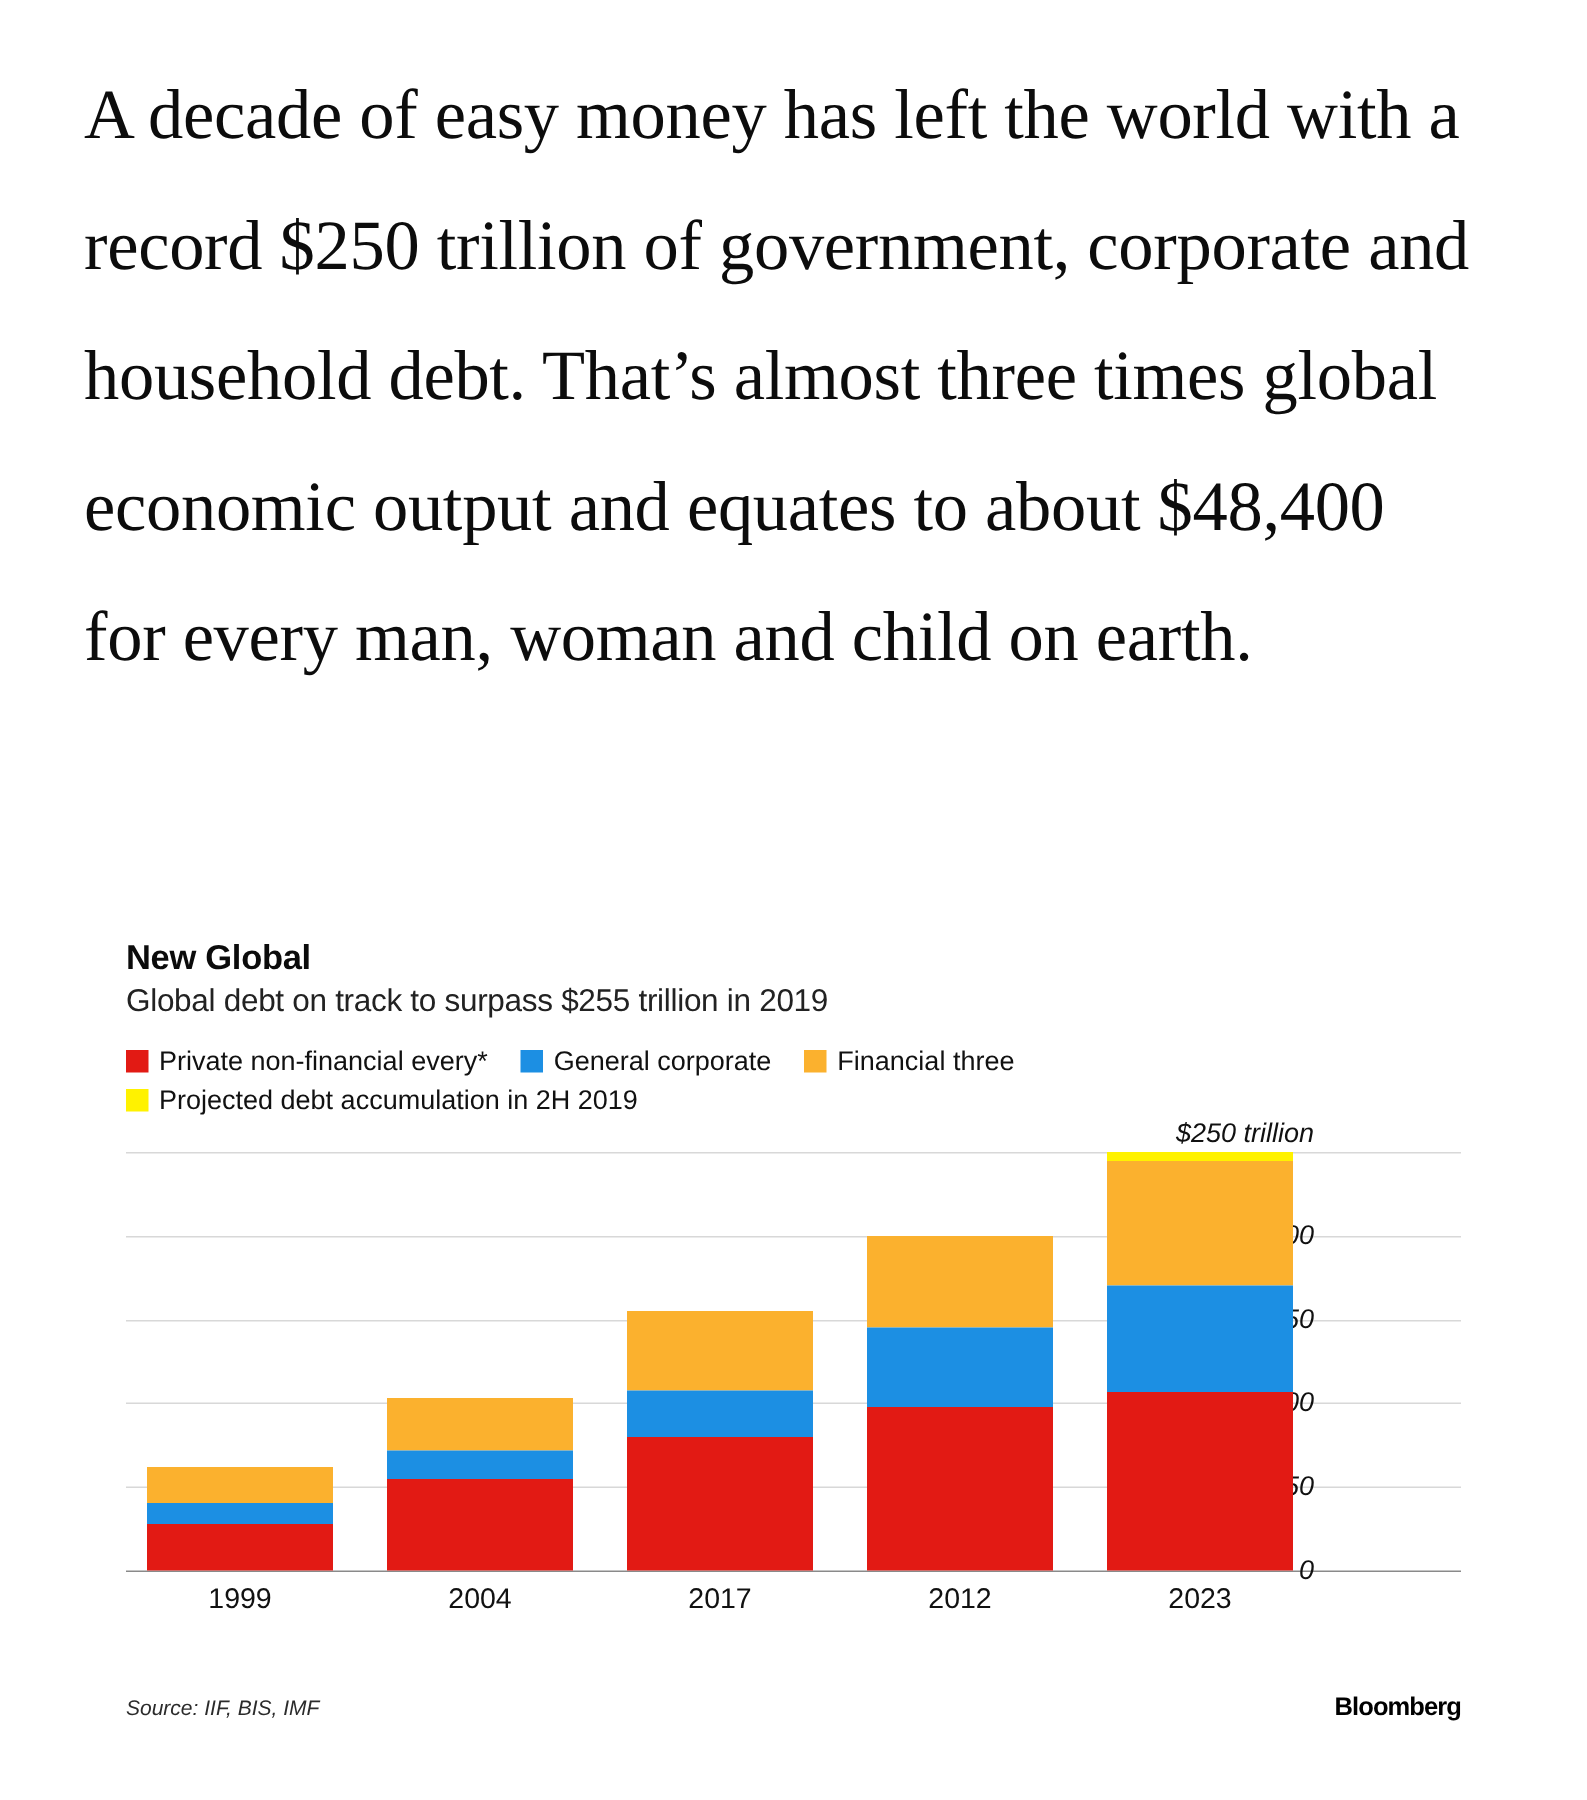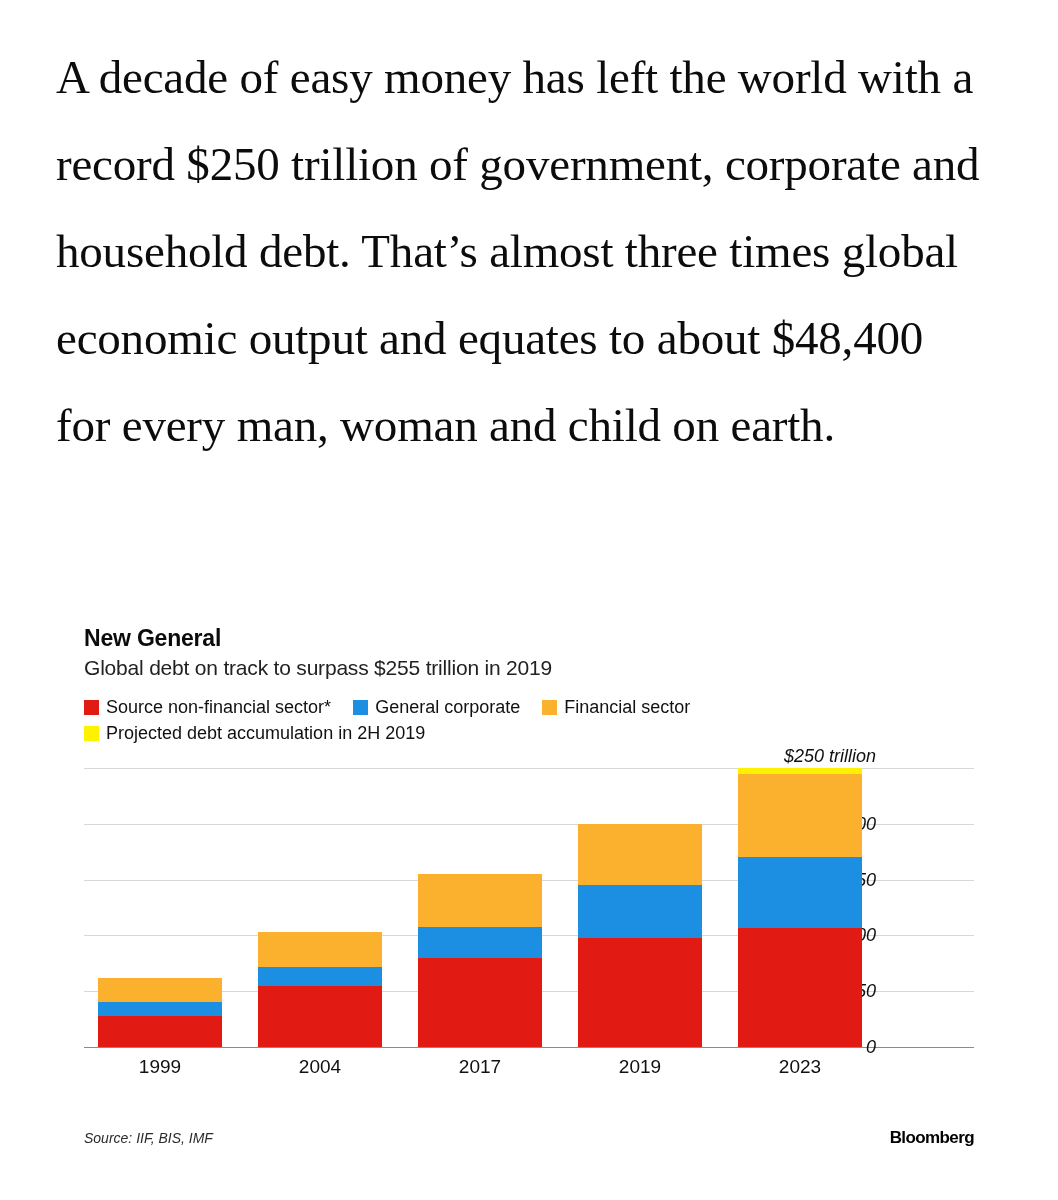--- a/index.html
+++ b/index.html
@@ -173,33 +173,33 @@
     letter-spacing: -0.6px;
     color: #000000;
   }
 </style>
 </head>
 <body>
 
 <div class="headline">A decade of easy money has left the world with a record $250 trillion of government, corporate and household debt. That’s almost three times global economic output and equates to about $48,400 for every man, woman and child on earth.</div>
 
 <div class="chart-block">
-  <div class="chart-title">New General</div>
+  <div class="chart-title">New Global</div>
   <div class="chart-subtitle">Global debt on track to surpass $255 trillion in 2019</div>
 
   <div class="legend">
     <span class="legend-item">
       <span class="legend-swatch" style="background:#e21a14"></span>
-      <span class="legend-label">Source non-financial sector*</span>
+      <span class="legend-label">Private non-financial every*</span>
     </span><span class="legend-item">
       <span class="legend-swatch" style="background:#1c8fe3"></span>
       <span class="legend-label">General corporate</span>
     </span><span class="legend-item">
       <span class="legend-swatch" style="background:#fbb12e"></span>
-      <span class="legend-label">Financial sector</span>
+      <span class="legend-label">Financial three</span>
     </span><br><span class="legend-item">
       <span class="legend-swatch" style="background:#fff200"></span>
       <span class="legend-label">Projected debt accumulation in 2H 2019</span>
     </span>
   </div>
 
   <div class="plot-wrap">
     <div class="plot-area">
 
       <div class="gridline" style="top:0px"></div>
@@ -247,21 +247,21 @@
           <div class="seg" style="height:70.3px;background:#1c8fe3"></div>
           <div class="seg" style="height:119.4px;background:#e21a14"></div>
         </div>
       </div>
     </div>
 
     <div class="xlabels">
       <div class="xlabel">1999</div>
       <div class="xlabel">2004</div>
       <div class="xlabel">2017</div>
-      <div class="xlabel">2019</div>
+      <div class="xlabel">2012</div>
       <div class="xlabel">2023</div>
     </div>
   </div>
 </div>
 
 <div class="footer">
   <div class="source">Source: IIF, BIS, IMF</div>
   <div class="brand">Bloomberg</div>
 </div>
 

